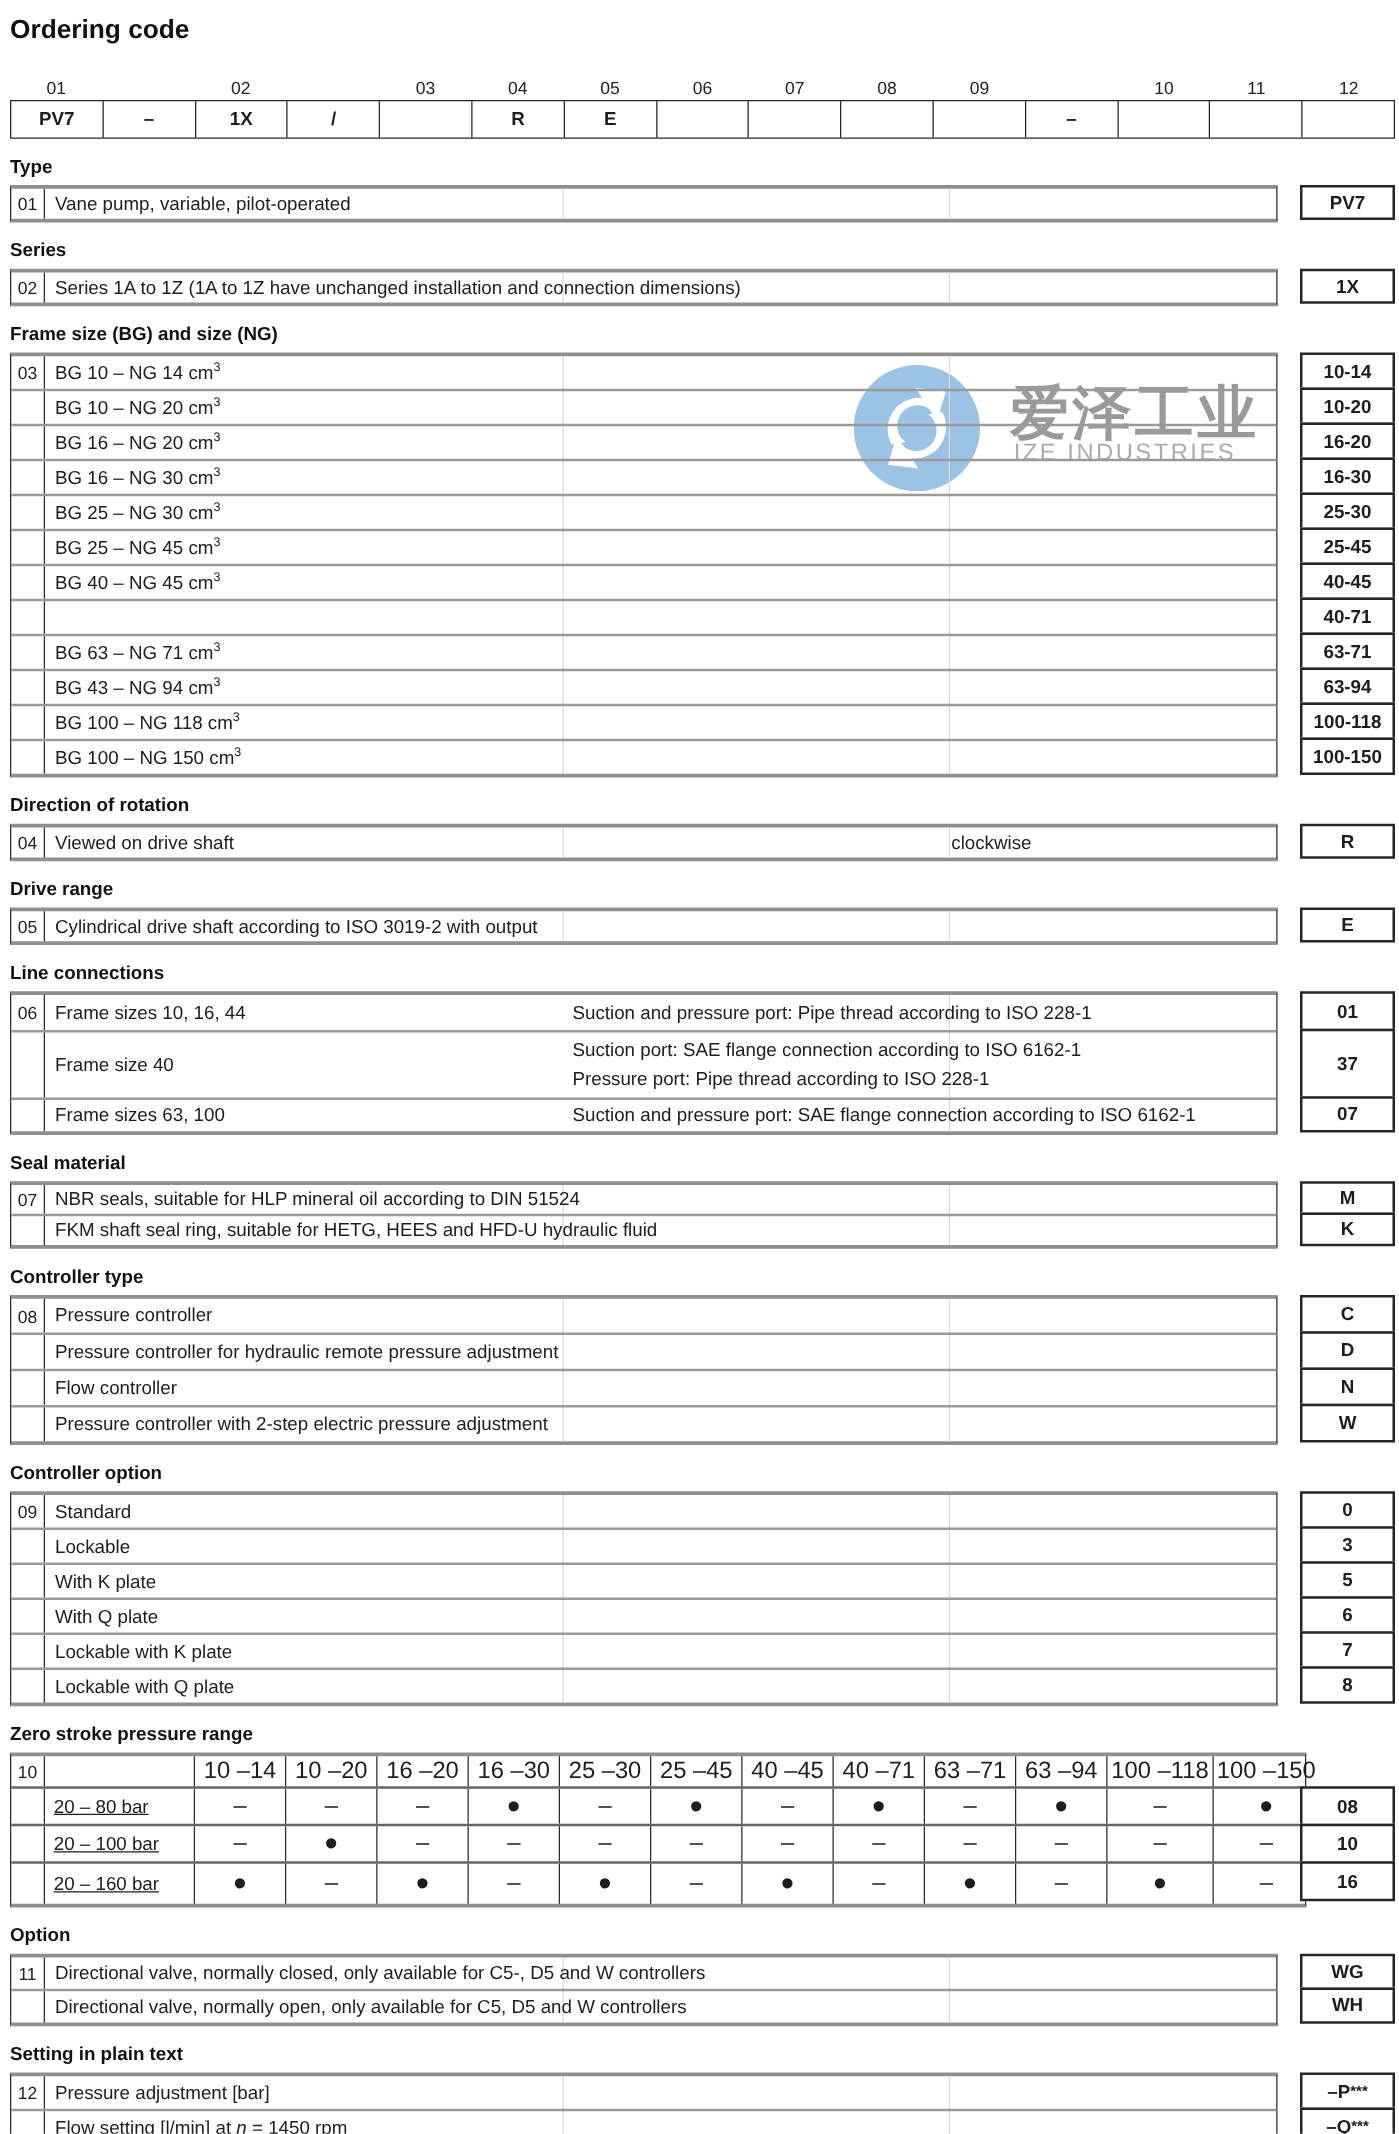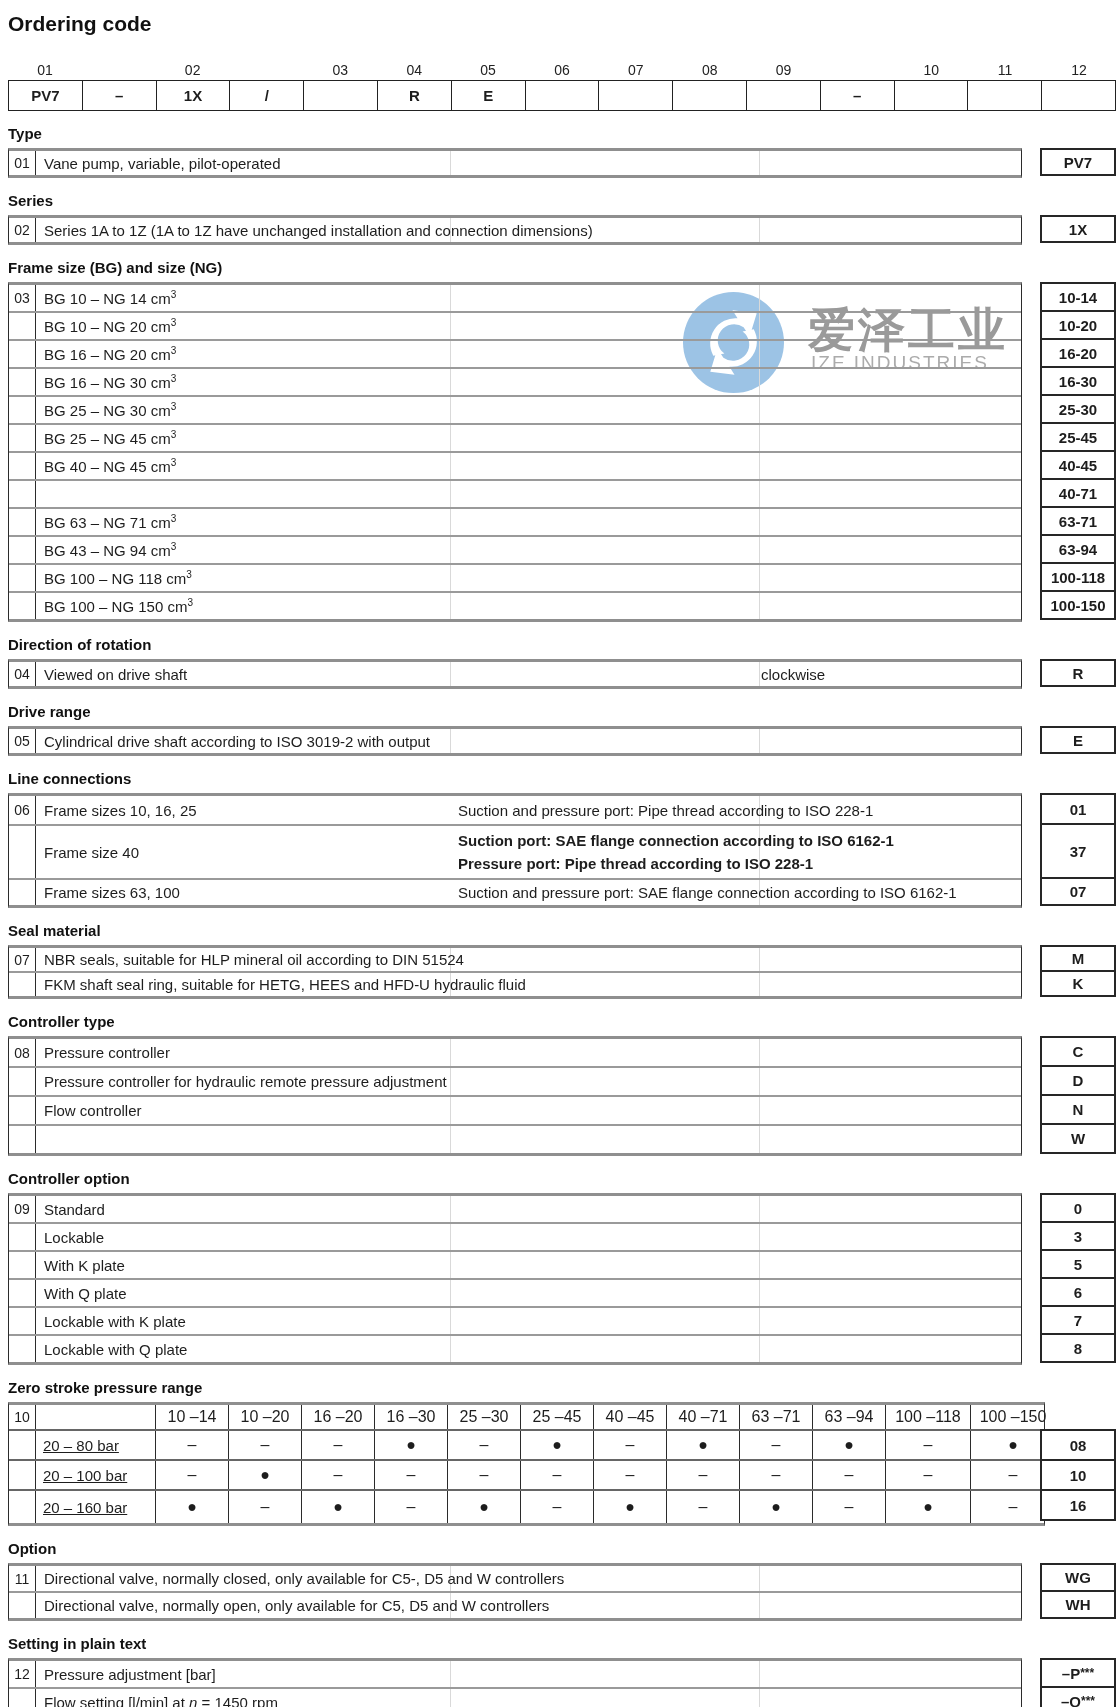--- a/index.html
+++ b/index.html
@@ -27,37 +27,37 @@
   .vline{position:absolute;top:0;bottom:0;width:1px;background:#d9d9d9;z-index:0;}
   .v1{left:441px}.v2{left:750px}
   .tr{display:flex;align-items:center;border-bottom:2px solid #9a9a9a;position:relative;}
   .tr:last-child{border-bottom:none;}
   .num{width:26px;flex:none;align-self:stretch;border-right:1.2px solid #2b2b2b;
        display:flex;align-items:center;justify-content:center;font-size:14px;}
   .desc{padding-left:8px;flex:1;}
   .desc sup{font-size:10px;}
   .ca{width:410px;padding-left:8px;flex:none;}
   .cb{flex:1;padding-left:4px;}
-  .cb .l{display:block;line-height:1.55;font-weight:bold;}
+  .cb .l{display:block;line-height:1.55;}
   .cw{width:260px;flex:none;}
   .codes{position:absolute;right:0;top:0;width:76px;display:flex;flex-direction:column;}
   .code{box-sizing:border-box;border:2px solid #262626;background:#fff;
         display:flex;align-items:center;justify-content:center;
         font-weight:bold;font-size:15px;}
   .code + .code{margin-top:-2px;}
   .code sup{font-size:12px;line-height:0;}
   
   .zt{position:relative;width:1037px;box-sizing:border-box;
       border-top:3px solid #8f8f8f;border-bottom:3px solid #8f8f8f;
       border-left:1.5px solid #2b2b2b;border-right:1.5px solid #2b2b2b;}
   .zr{display:flex;align-items:stretch;border-bottom:2px solid #666;}
   .zr:last-child{border-bottom:none;}
   .znum{width:26px;flex:none;border-right:1.2px solid #2b2b2b;display:flex;align-items:center;justify-content:center;font-size:14px;}
   .zlabel{width:120px;flex:none;border-right:1.5px solid #2b2b2b;display:flex;align-items:center;padding-left:7px;box-sizing:border-box;text-decoration:underline;}
-  .zc{width:72px;flex:none;border-right:1.5px solid #2b2b2b;display:flex;align-items:center;justify-content:center;font-size:16px;}
+  .zc{width:72px;flex:none;border-right:1.5px solid #2b2b2b;display:flex;align-items:center;justify-content:center;font-size:19px;}
   .zc.wide{width:84px;}
   .zc:last-child{border-right:none;}
   
   .wm{position:absolute;z-index:0;}
   .wm-circle{left:683px;top:292px;width:101px;height:101px;}
   .wm-cn{left:808px;top:299px;font-size:47px;font-weight:bold;color:#9a9a9a;letter-spacing:3px;white-space:nowrap;}
   .wm-en{left:811px;top:352px;font-size:19px;color:#ababab;letter-spacing:2px;white-space:nowrap;}
 </style>
 </head>
 <body>
@@ -240,21 +240,21 @@
         <div class="code" style="height:28px">E</div>
       </div>
   </div>
 
   <div class="sec-h">Line connections</div>
   <div class="tw">
     <div class="mt">
         <div class="vline v2"></div>
       <div class="tr" style="height:28px">
         <div class="num">06</div>
-        <div class="ca">Frame sizes 10, 16, 25</div>
+        <div class="ca">Frame sizes 10, 16, 44</div>
         <div class="cb">Suction and pressure port: Pipe thread according to ISO 228-1</div>
       </div>
       <div class="tr" style="height:52px">
         <div class="num"></div>
         <div class="ca">Frame size 40</div>
         <div class="cb">
           <span class="l">Suction port: SAE flange connection according to ISO 6162-1</span>
           <span class="l">Pressure port: Pipe thread according to ISO 228-1</span>
         </div>
       </div>
@@ -303,20 +303,21 @@
       <div class="tr" style="height:27px">
         <div class="num"></div>
         <div class="desc">Pressure controller for hydraulic remote pressure adjustment</div>
       </div>
       <div class="tr" style="height:27px">
         <div class="num"></div>
         <div class="desc">Flow controller</div>
       </div>
       <div class="tr" style="height:27px">
         <div class="num"></div>
+        <div class="desc">Pressure controller with 2-step electric pressure adjustment</div>
       </div>
     </div>
     <div class="codes">
       <div class="code" style="height:31px">C</div>
       <div class="code" style="height:31px">D</div>
       <div class="code" style="height:31px">N</div>
       <div class="code" style="height:31px">W</div>
     </div>
   </div>
 

